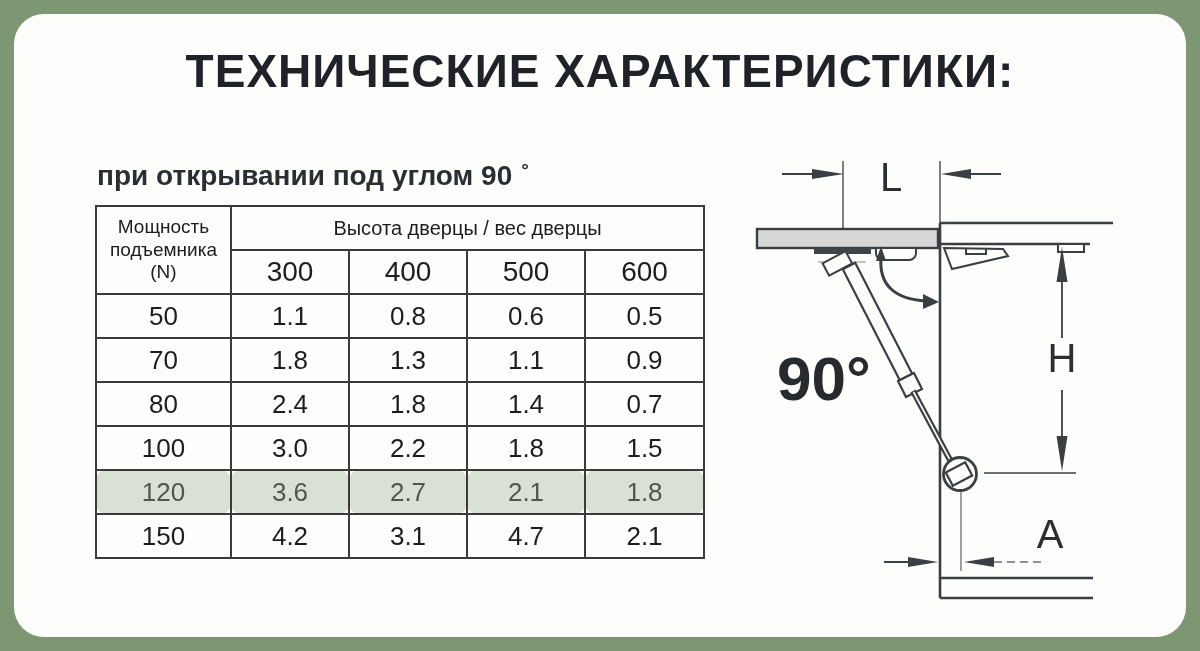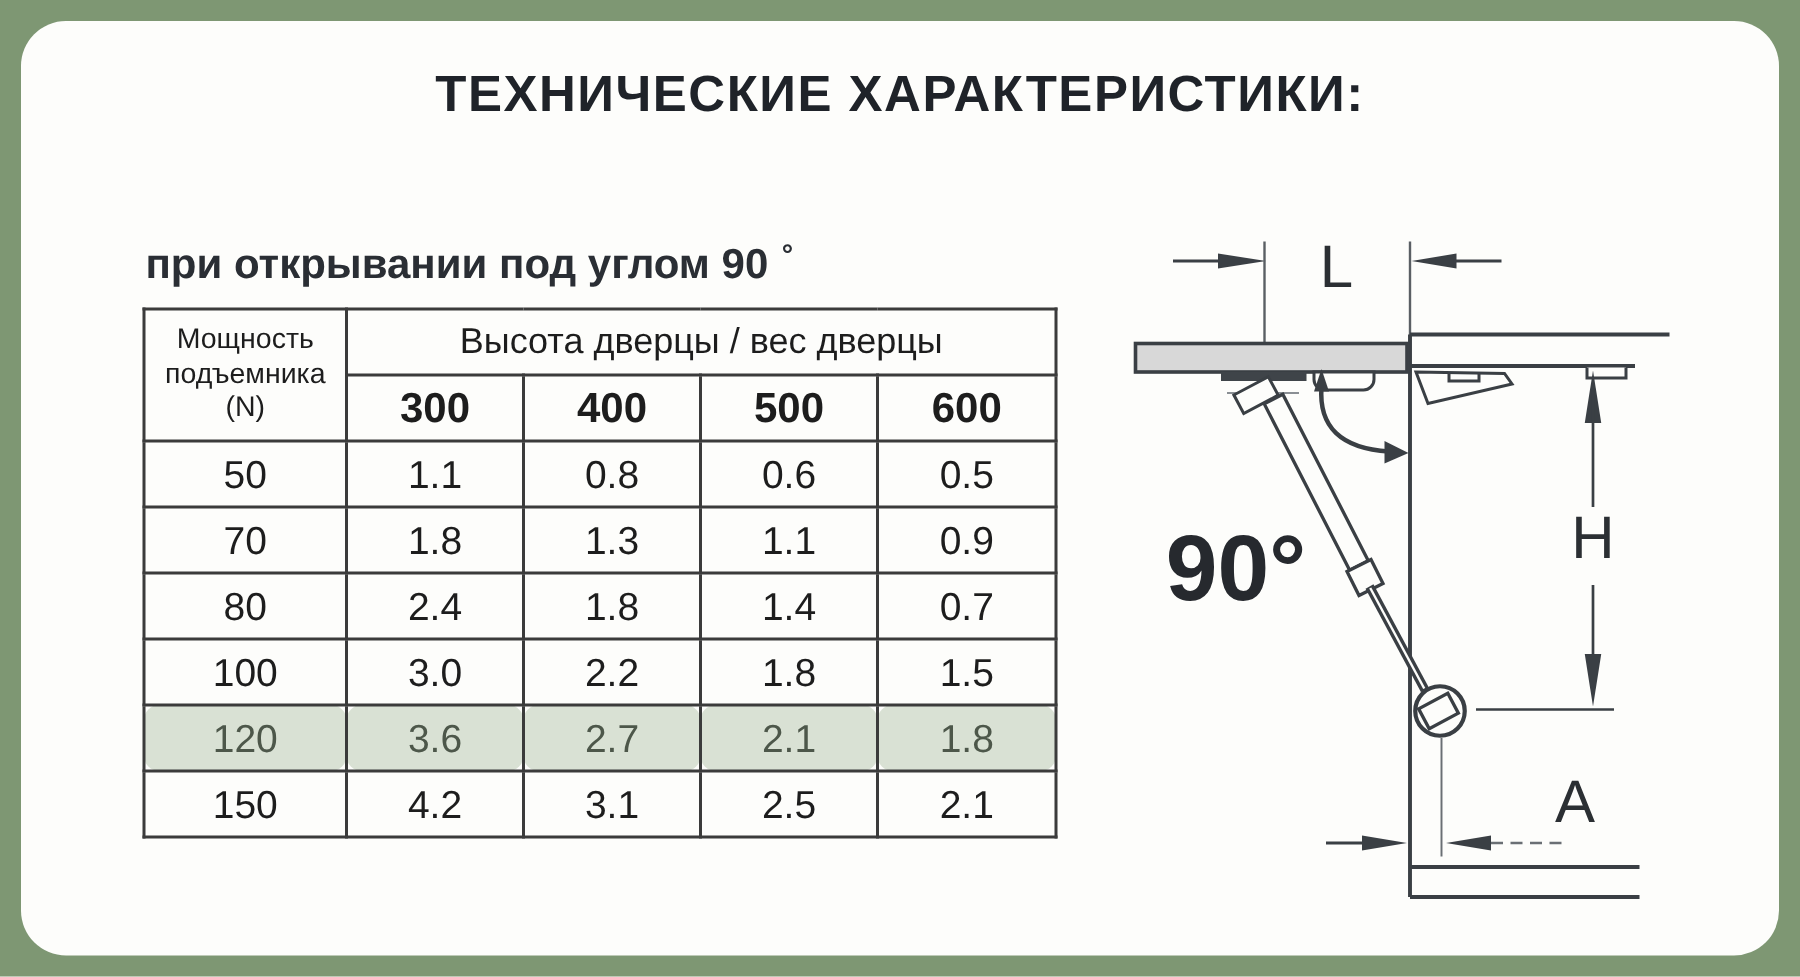--- a/index.html
+++ b/index.html
@@ -7,42 +7,42 @@
     width:1200px;height:651px;position:relative;overflow:hidden;
     background:#7e9773;
     font-family:"Liberation Sans","DejaVu Sans",sans-serif;
   }
   .card{
     position:absolute;left:14px;top:14px;width:1172px;height:623px;
     background:#fdfdfb;border-radius:30px;
   }
   .title{
     position:absolute;left:0;right:0;top:30px;
-    text-align:center;font-size:34px;font-weight:bold;letter-spacing:1px;
+    text-align:center;font-size:46px;font-weight:bold;letter-spacing:1px;
     color:#1f2329;
   }
   .subtitle{
     position:absolute;left:83px;top:108px;
     font-size:28px;font-weight:bold;color:#2a2e34;line-height:1.3;
   }
   .subtitle .deg{
     font-size:19px;vertical-align:9px;margin-left:9px;font-weight:bold;
   }
   table.spec{
     position:absolute;left:81px;top:191px;
     border-collapse:collapse;table-layout:fixed;width:608px;
     color:#1d1d1d;
   }
   table.spec td{
     border:2px solid #3b3b3b;text-align:center;vertical-align:middle;
     height:42px;padding:0;
   }
   td.corner{font-size:19px;line-height:1.18;padding:2px 6px;}
-  td.group{font-size:24px;}
-  td.colhead{font-size:28px;font-weight:bold;}
+  td.group{font-size:20px;}
+  td.colhead{font-size:28px;}
   td.num{font-size:26px;border-radius:10px;}
   tr.hl td{background:#d9e1d4;color:#4d574a;text-align:center;}
   .diagram{position:absolute;left:726px;top:126px;}
 </style>
 </head>
 <body>
 
 <div class="card">
 
   <div class="title">ТЕХНИЧЕСКИЕ ХАРАКТЕРИСТИКИ:</div>
@@ -103,21 +103,21 @@
         <td class="num">120</td>
         <td class="num">3.6</td>
         <td class="num">2.7</td>
         <td class="num">2.1</td>
         <td class="num">1.8</td>
       </tr>
       <tr>
         <td class="num">150</td>
         <td class="num">4.2</td>
         <td class="num">3.1</td>
-        <td class="num">2.5</td>
+        <td class="num">4.7</td>
         <td class="num">2.1</td>
       </tr>
     </tbody>
   </table>
 
   <svg class="diagram" width="445" height="495" viewBox="740 140 445 495" fill="none">
 
     <g stroke="#3a3f44">
       <line x1="782" y1="174" x2="814" y2="174" stroke-width="2"></line>
       <polygon points="812,169 844,174 812,179" fill="#3a3f44" stroke="none"></polygon>

